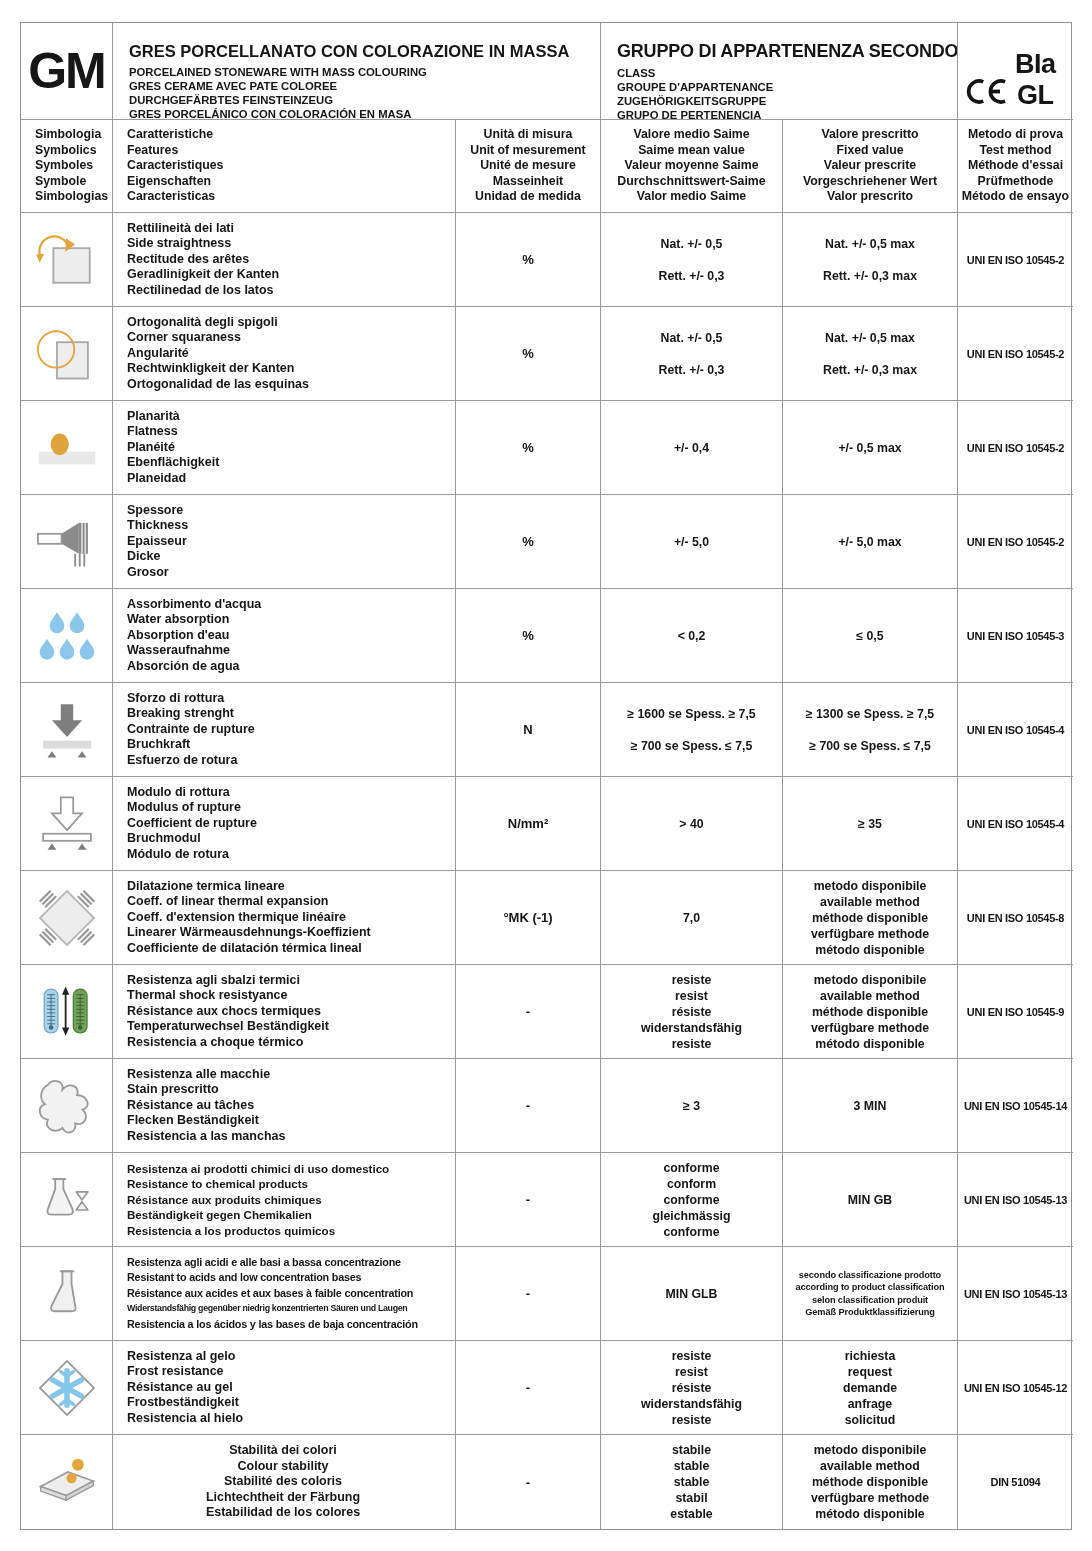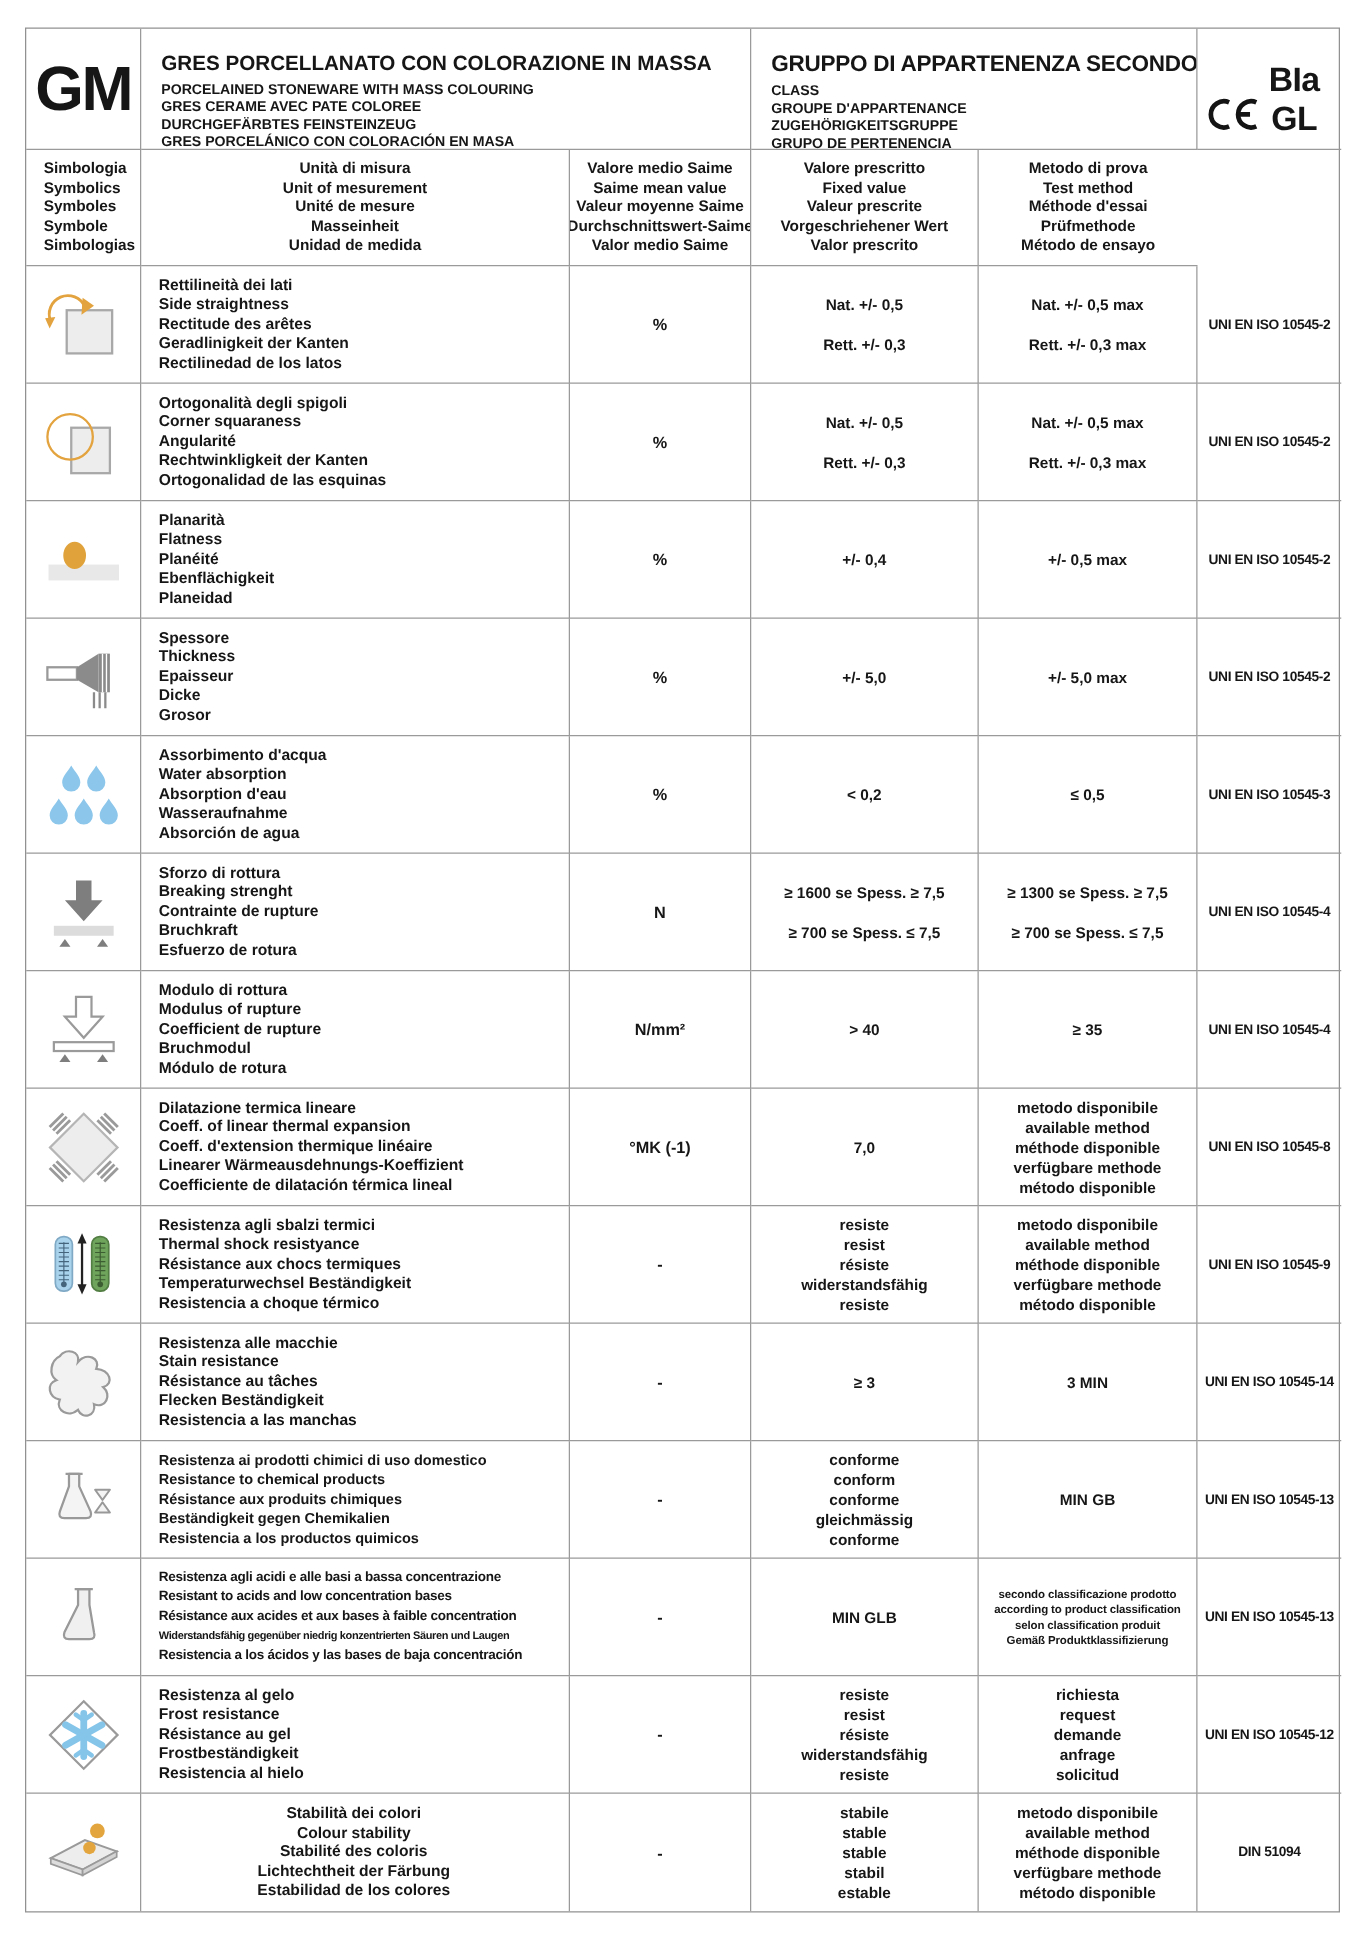--- a/index.html
+++ b/index.html
@@ -76,20 +76,27 @@
   </div>
 
   <div class="band cols colhead">
     <div class="cell left">
           <div class="ln">Simbologia</div>
           <div class="ln">Symbolics</div>
           <div class="ln">Symboles</div>
           <div class="ln">Symbole</div>
           <div class="ln">Simbologias</div>
         </div>
+    <div class="cell left">
+          <div class="ln">Caratteristiche</div>
+          <div class="ln">Features</div>
+          <div class="ln">Caracteristiques</div>
+          <div class="ln">Eigenschaften</div>
+          <div class="ln">Caracteristicas</div>
+        </div>
     <div class="cell">
           <div class="ln">Unità di misura</div>
           <div class="ln">Unit of mesurement</div>
           <div class="ln">Unité de mesure</div>
           <div class="ln">Masseinheit</div>
           <div class="ln">Unidad de medida</div>
         </div>
     <div class="cell">
           <div class="ln">Valore medio Saime</div>
           <div class="ln">Saime mean value</div>
@@ -415,21 +422,21 @@
   </div>
 
   <div class="band row">
     <div class="cell">
       <svg viewBox="0 0 70 70" width="64" height="64">
         <path d="M14,12 C20,4 32,8 30,17 C38,8 50,14 46,23 C58,24 62,36 52,39 C60,46 54,58 44,54 C46,64 34,68 30,59 C22,66 10,60 14,50 C4,48 2,36 11,33 C4,28 6,16 14,12 Z" fill="#f2f2f2" stroke="#9a9a9a" stroke-width="2"></path>
       </svg>
     </div>
     <div class="cell left c-feat">
           <div class="ln">Resistenza alle macchie</div>
-          <div class="ln">Stain resistance</div>
+          <div class="ln">Stain prescritto</div>
           <div class="ln">Résistance au tâches</div>
           <div class="ln">Flecken Beständigkeit</div>
           <div class="ln">Resistencia a las manchas</div>
         </div>
     <div class="cell c-unit">-</div>
     <div class="cell vlines c-mean">
           <div class="ln">≥ 3</div>
         </div>
     <div class="cell vlines c-fixed">
           <div class="ln">3 MIN</div>

